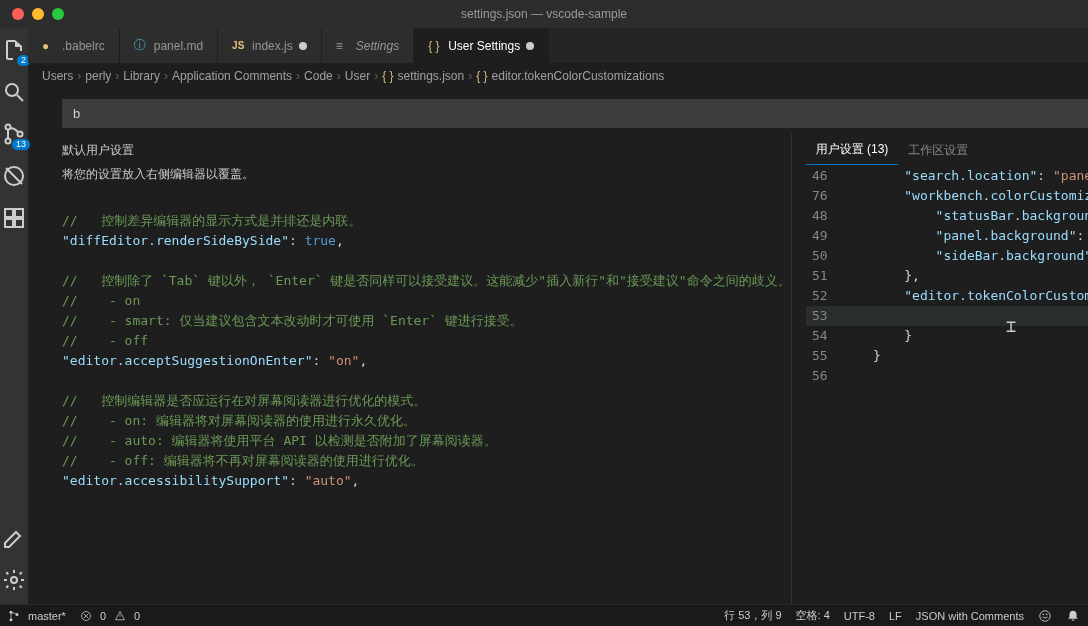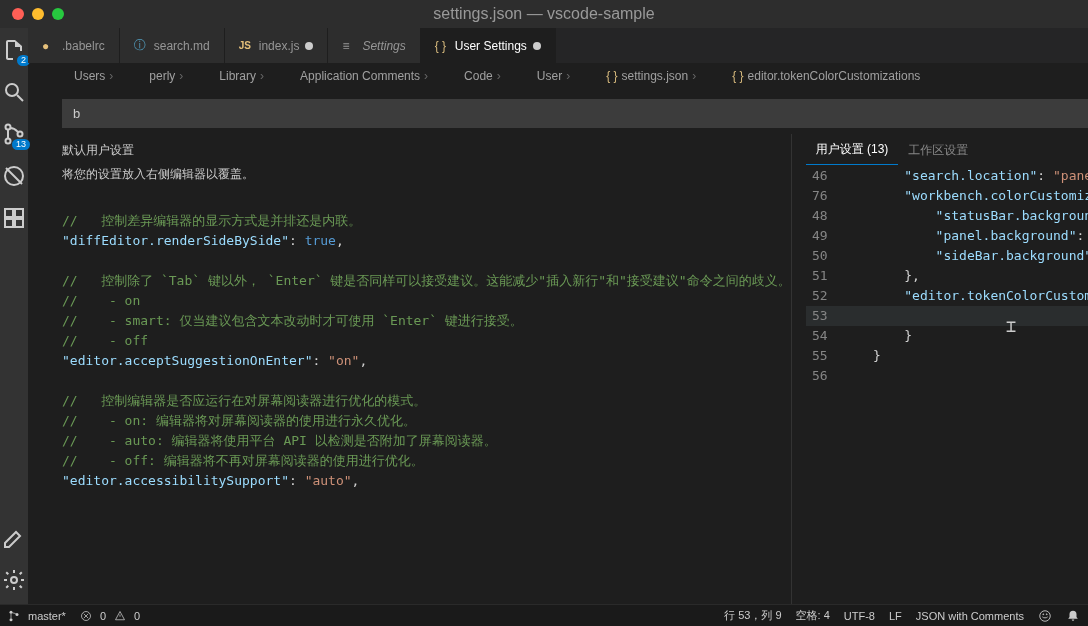--- a/index.html
+++ b/index.html
@@ -30,21 +30,21 @@
 }
 .tl { width: 12px; height: 12px; border-radius: 50%; }
 .tl.red { background: #ff5f56; }
 .tl.yellow { background: #ffbd2e; }
 .tl.green { background: #27c93f; }
 .title-text {
   position: absolute;
   left: 50%;
   transform: translateX(-50%);
   color: #999;
-  font-size: 16px;
+  font-size: 12px;
 }
 
 
 .main {
   display: flex;
   height: calc(100% - 28px - 22px);
 }
 
 
 .activity-bar {
@@ -127,21 +127,21 @@
   height: 26px;
   background: #1e1e1e;
   display: flex;
   align-items: center;
   padding: 0 14px;
   font-size: 12px;
   color: #a0a0a0;
   gap: 2px;
   overflow: hidden;
 }
-.crumb { display: flex; align-items: center; gap: 4px; white-space: nowrap; margin-left: 32px; }
+.crumb { display: flex; align-items: center; gap: 4px; white-space: nowrap; }
 .crumb-sep { color: #666; margin: 0 2px; }
 .crumb-braces { color: #d7ba7d; }
 
 
 .search-row {
   padding: 10px 20px 6px 34px;
   display: flex;
   align-items: center;
 }
 .search-input {
@@ -319,21 +319,21 @@
   <div class="content">
 
     <div class="tabs-row">
       <div id="tabs-container" style="display:flex">
           <div class="tab">
             <span class="tab-icon" style="color:#e5c07b">●</span>
             <span>.babelrc</span>
           </div>
           <div class="tab">
             <span class="tab-icon" style="color:#519aba">ⓘ</span>
-            <span>search.md</span>
+            <span>panel.md</span>
           </div>
           <div class="tab">
             <span class="tab-icon" style="color:#e5c07b;font-weight:bold;font-size:10px">JS</span>
             <span>index.js</span>
             <span class="tab-dirty"></span>
           </div>
           <div class="tab italic">
             <span class="tab-icon">≡</span>
             <span>Settings</span>
           </div>

